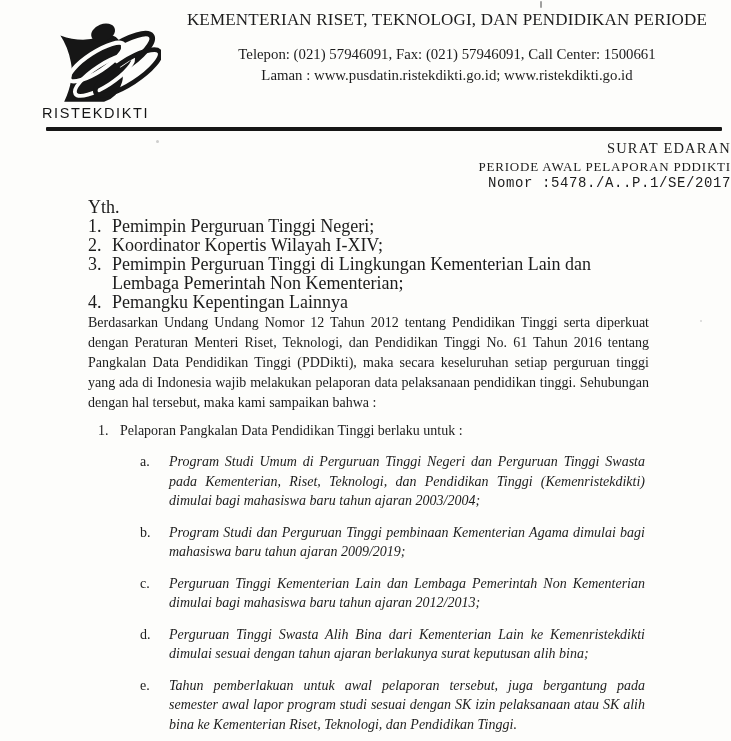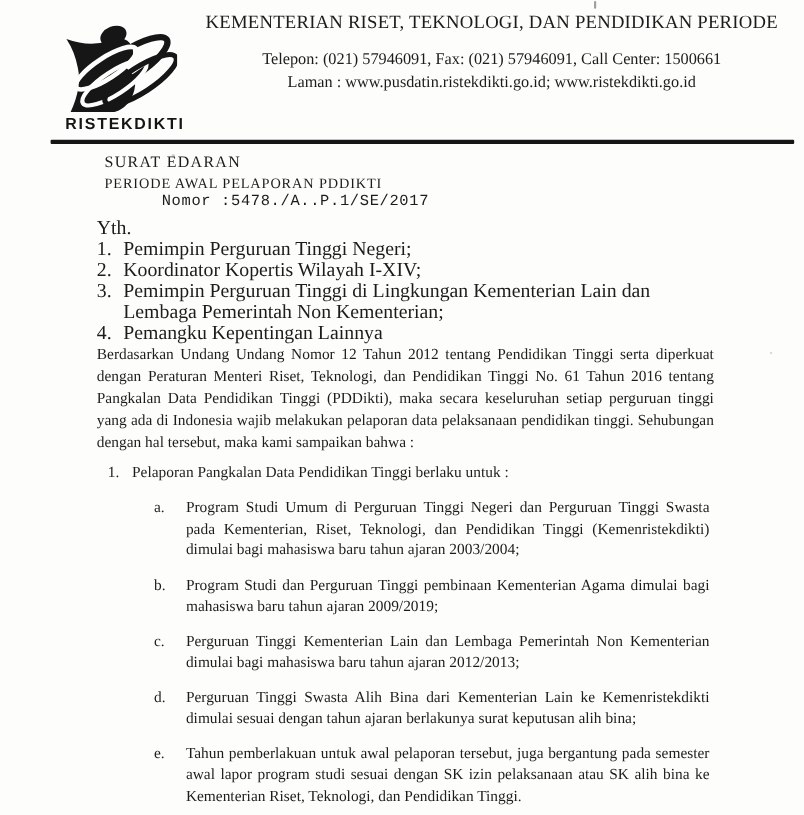--- a/index.html
+++ b/index.html
@@ -13,22 +13,21 @@
     color: #1c1c1c;
     font-family: "Liberation Serif", serif;
     overflow: hidden;
   }
   
   .letterhead { position: relative; height: 127px; }
   .logo {
     position: absolute;
     left: 42px; top: 20px;
     width: 126px; height: 104px;
-    text-align: right;
-    font-weight: bold;
+    text-align: left;
   }
   .logo svg { display: block; margin: 0 auto; }
   .logo-text {
     font-family: "Liberation Sans", sans-serif;
     font-size: 14.5px;
     letter-spacing: 1.6px;
     color: #151515;
     margin-top: 1px;
     white-space: nowrap;
   }
@@ -50,21 +49,21 @@
     position: absolute;
     top: 127px; left: 46px;
     width: 676px; height: 4px;
     background: #161616;
     border-radius: 1px;
   }
   
   .title-block {
     margin-top: 13px;
     padding-left: 95px;
-    text-align: left;
+    text-align: right;
   }
   .title-line1 { font-size: 14.5px; line-height: 17.5px; letter-spacing: 1.2px; }
   .title-line2 { font-size: 13px; line-height: 17.5px; letter-spacing: 0.8px; }
   .title-nomor { font-size: 14px;  line-height: 17.5px; letter-spacing: 0.6px; text-indent: 52px; font-family: Liberation Mono, monospace; }
   
   .content { margin: 0 82px 0 88px; }
   .recipients { margin-top: 5px; font-size: 18px; line-height: 19px; }
   .recipient-row { display: flex; }
   .recipient-row .num { width: 24px; flex: 0 0 24px; }
   .recipient-row .txt { flex: 1; }
@@ -83,21 +82,21 @@
   }
   .point1 .num { width: 22px; flex: 0 0 22px; }
   .subpoints { margin-left: 52px; width: 505px; }
   .subpoint {
     margin-top: 12px;
     display: flex;
     font-size: 14px;
     line-height: 19.5px;
   }
   .subpoint .num { width: 29px; flex: 0 0 29px; }
-  .subpoint .txt { flex: 1; text-align: justify; }
+  .subpoint .txt { flex: 1; text-align: justify; font-style: italic; }
   
   .speck { position: absolute; background: #777; border-radius: 50%; opacity: .7; }
   .s1 { left: 540px; top: 1px;  width: 2px; height: 7px; border-radius: 1px; }
   .s2 { left: 156px; top: 140px; width: 3px; height: 3px; opacity: .35; }
   .s3 { left: 700px; top: 320px; width: 2px; height: 2px; opacity: .3; }
 </style>
 </head>
 <body>
 
 <div class="page">

